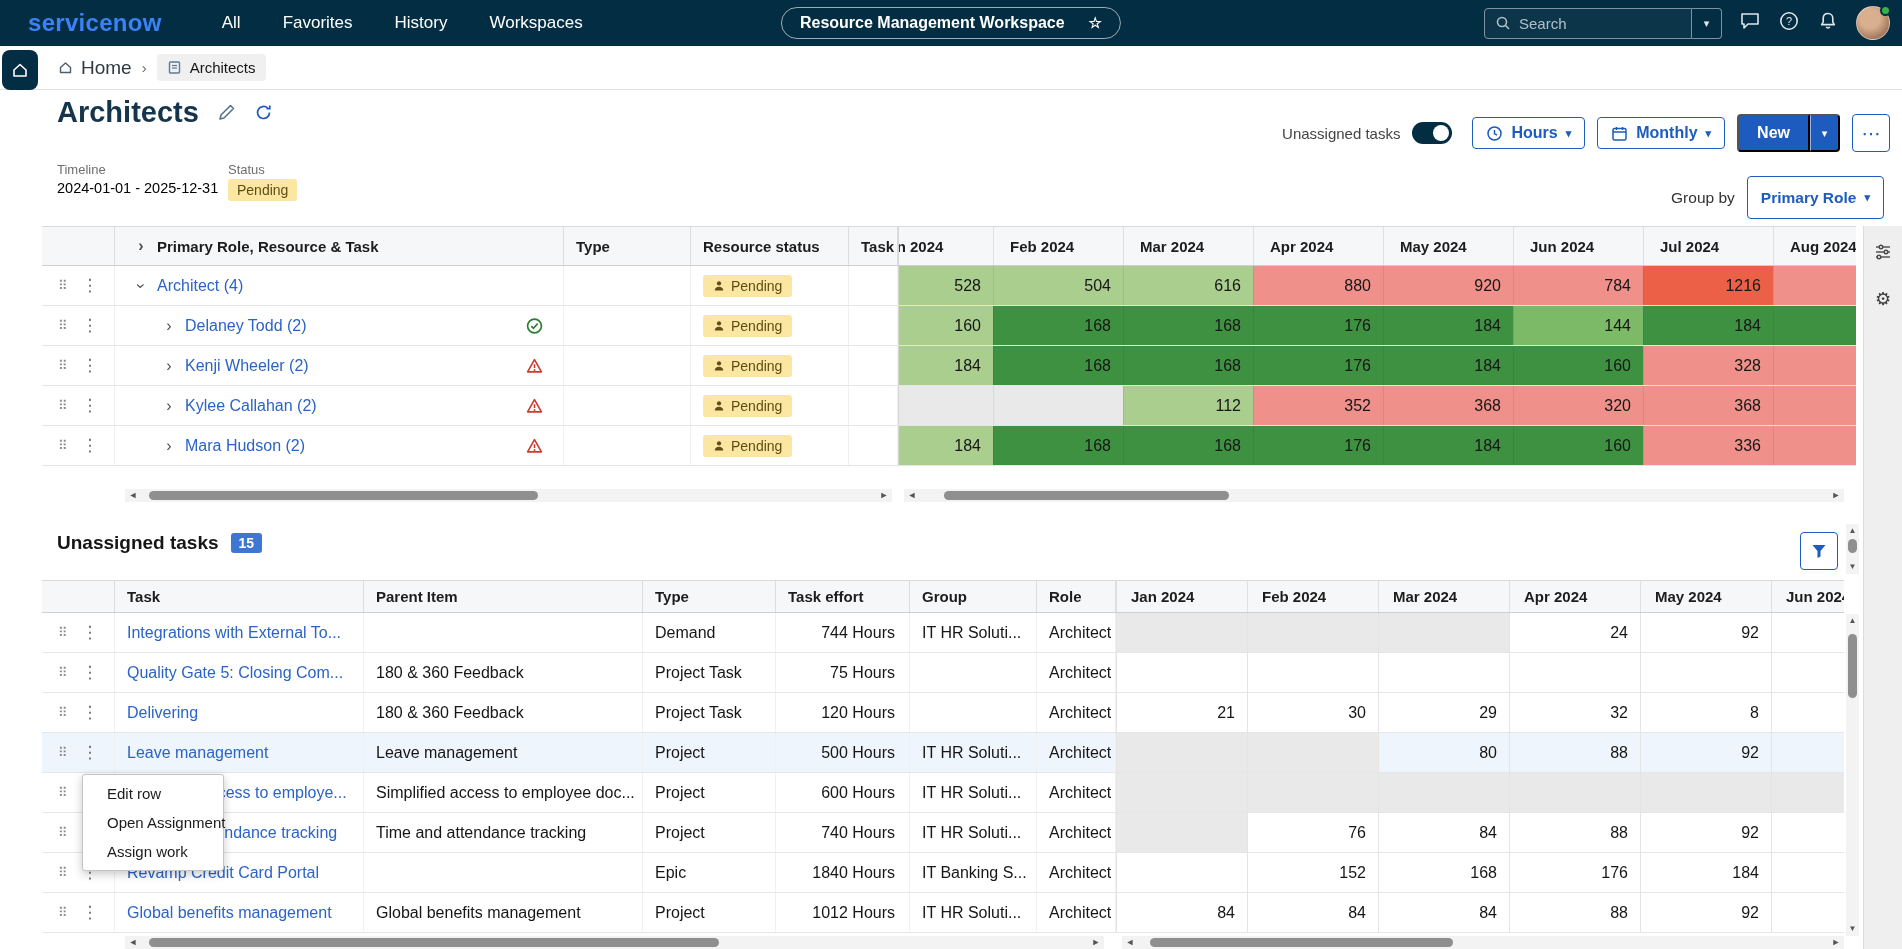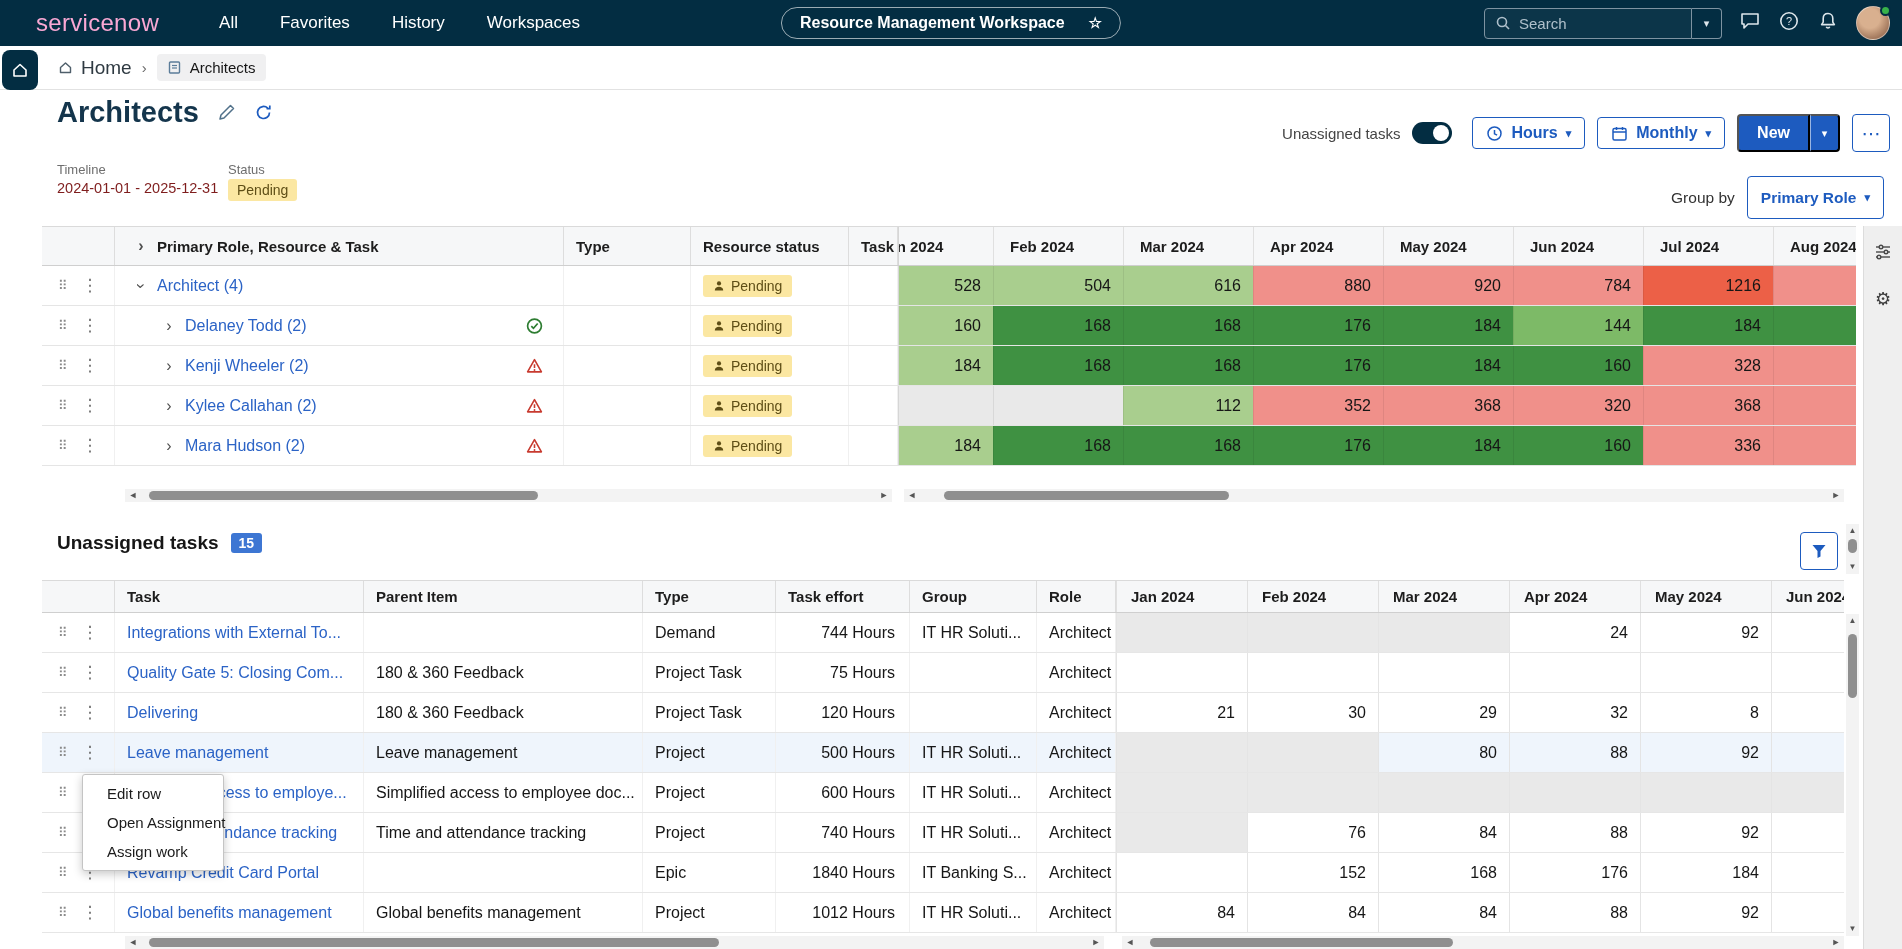--- a/index.html
+++ b/index.html
@@ -3,21 +3,21 @@
 <meta charset="utf-8">
 <style>
   * { box-sizing: border-box; margin: 0; padding: 0; }
   html,body { width: 1902px; height: 949px; overflow: hidden; }
   body { position: relative; background: #fff; color: #161616;
          font-family: "Liberation Sans", sans-serif; }
 
   
   .topnav { position:absolute; top:0; left:0; width:1902px; height:46px;
             background: var(--nav-bg); display:flex; align-items:center; z-index:10; }
-  .brand { color:#f9a8d4; font-weight:normal; font-size:24px; margin-left:36px; letter-spacing:.3px; }
+  .brand { color:#3b82f6; font-weight:bold; font-size:24px; margin-left:28px; letter-spacing:.3px; }
   .nav-menu { display:flex; gap:42px; margin-left:60px; }
   .nav-item { color:#fff; font-size:17px; cursor:default; }
   .pill { position:absolute; left:50%; transform:translateX(-50%); height:32px;
           border:1px solid rgba(255,255,255,.6); border-radius:17px; display:flex;
           align-items:center; gap:24px; padding:3px 18px; color:#fff; font-weight:bold; font-size:16px; }
   .pill .star { font-size:15px; color:#fff; }
   .nav-right { margin-left:auto; display:flex; align-items:center; gap:17px; margin-right:12px; }
   .searchbox { width:208px; height:31px; border:1px solid #7E93A1; border-radius:4px 0 0 4px;
                display:flex; align-items:center; gap:8px; padding:0 10px; background:rgba(255,255,255,0.04); }
   .searchbox input { background:transparent; border:none; outline:none; color:#C9D4DB;
@@ -39,21 +39,21 @@
                  border-radius:8px; display:flex; align-items:center; justify-content:center; z-index:12; }
   .crumb { display:flex; align-items:center; gap:8px; font-size:19px; color:#2F3A42; }
   .crumb-sep { color:#6B6B6B; margin:0 10px; font-size:15px; }
   .crumb-current { display:flex; align-items:center; gap:8px; background:#F0F0F1; border-radius:4px;
                    padding:5px 10px; font-size:15px; color:#161616; }
 
   
   #title { position:absolute; left:57px; top:96px; font-size:29px; font-weight:bold; color:#14354C;
            display:flex; align-items:center; gap:18px; }
   .lbl { position:absolute; font-size:13px; color:#6E6E6E; }
-  .val { position:absolute; font-size:14.5px; color:#7f1d1d; }
+  .val { position:absolute; font-size:14.5px; color:#000000; }
   .badge2 { position:absolute; display:inline-block; background:var(--pending-bg); color:var(--pending-text);
             font-size:14px; padding:3px 9px; border-radius:3px; }
   #hdr-r1 { position:absolute; top:114px; right:12px; display:flex; align-items:center; gap:12px; }
   #hdr-r2 { position:absolute; top:176px; right:18px; display:flex; align-items:center; gap:12px; }
   .toggle-label { font-size:15px; color:#444; }
   .switch { width:40px; height:22px; border-radius:11px; background:var(--nav-bg); position:relative; }
   .switch .knob { position:absolute; right:3px; top:3px; width:16px; height:16px; border-radius:50%; background:#fff; }
   .btn { height:32px; display:inline-flex; align-items:center; gap:8px; padding:0 13px;
          border-radius:4px; font-size:16px; font-weight:bold; }
   .btn.outline { border:1px solid var(--accent); color:var(--accent); background:#fff; }

